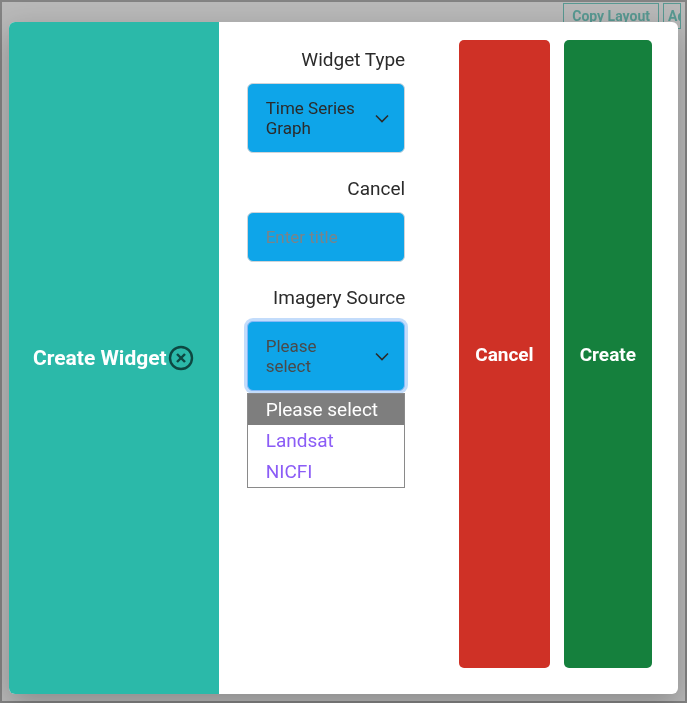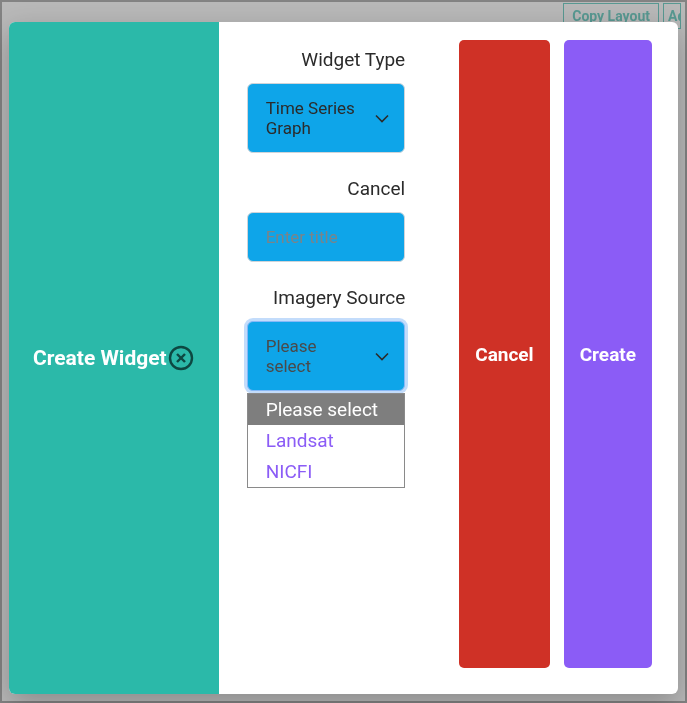--- a/index.html
+++ b/index.html
@@ -145,21 +145,21 @@
       border: none;
       border-radius: 5px;
       padding: 13px 16px;
       font-size: 19px;
       font-weight: 700;
       cursor: pointer;
       color: #fff;
       font-family: inherit;
     }
     .btn-cancel { background: #cf3126; }
-    .btn-create { background: #8b5cf6; }
+    .btn-create { background: #15803d; }
   </style>
 </head>
 <body>
 
 <div class="backdrop">
   <div class="bg-buttons">
     <div class="bg-btn">Copy Layout</div>
     <div class="bg-btn" style="width:18px;padding-left:4px;padding-right:0;">Ad</div>
   </div>
 </div>

